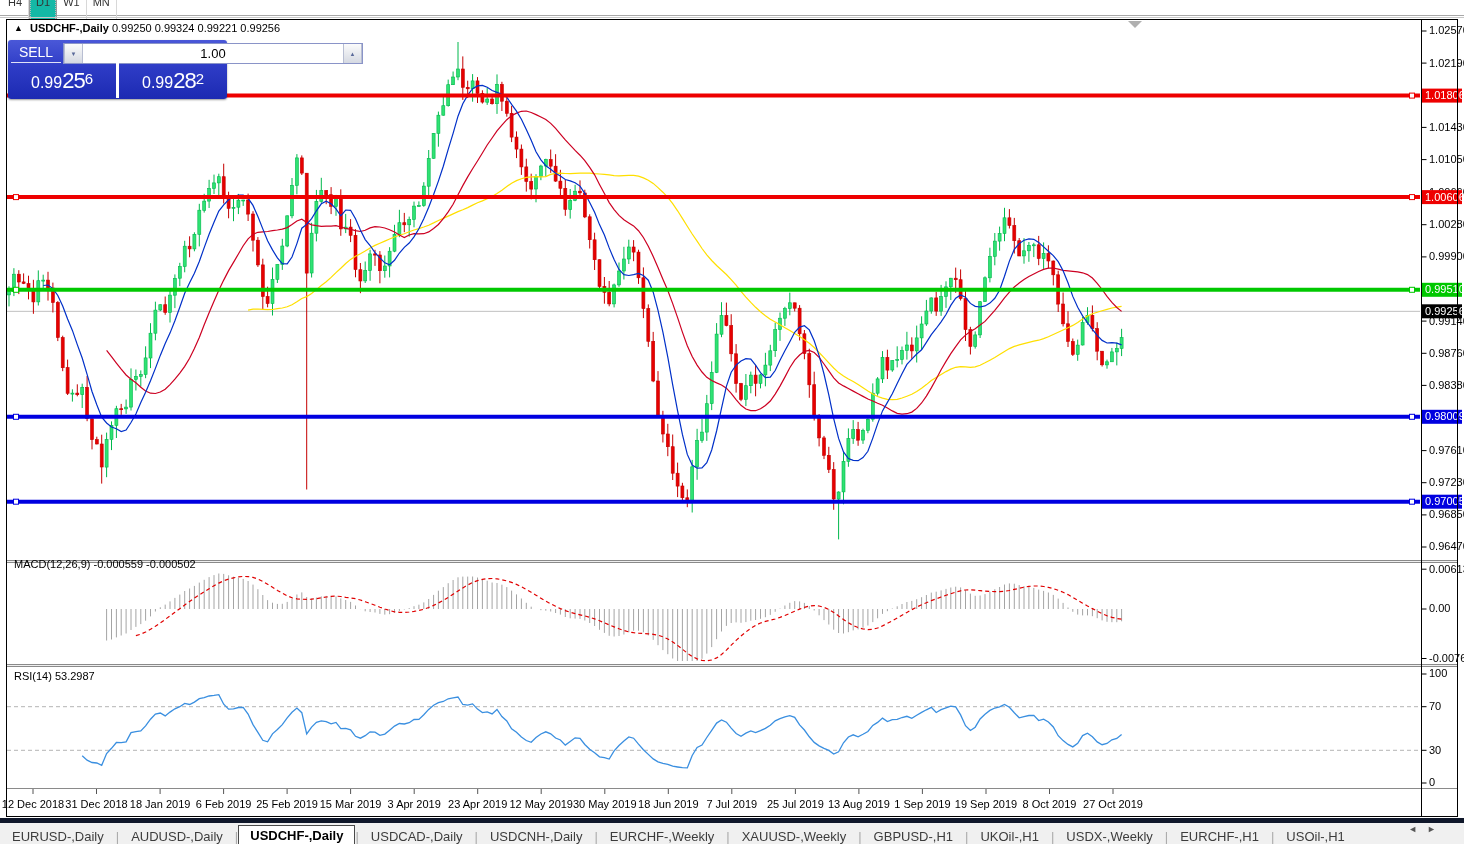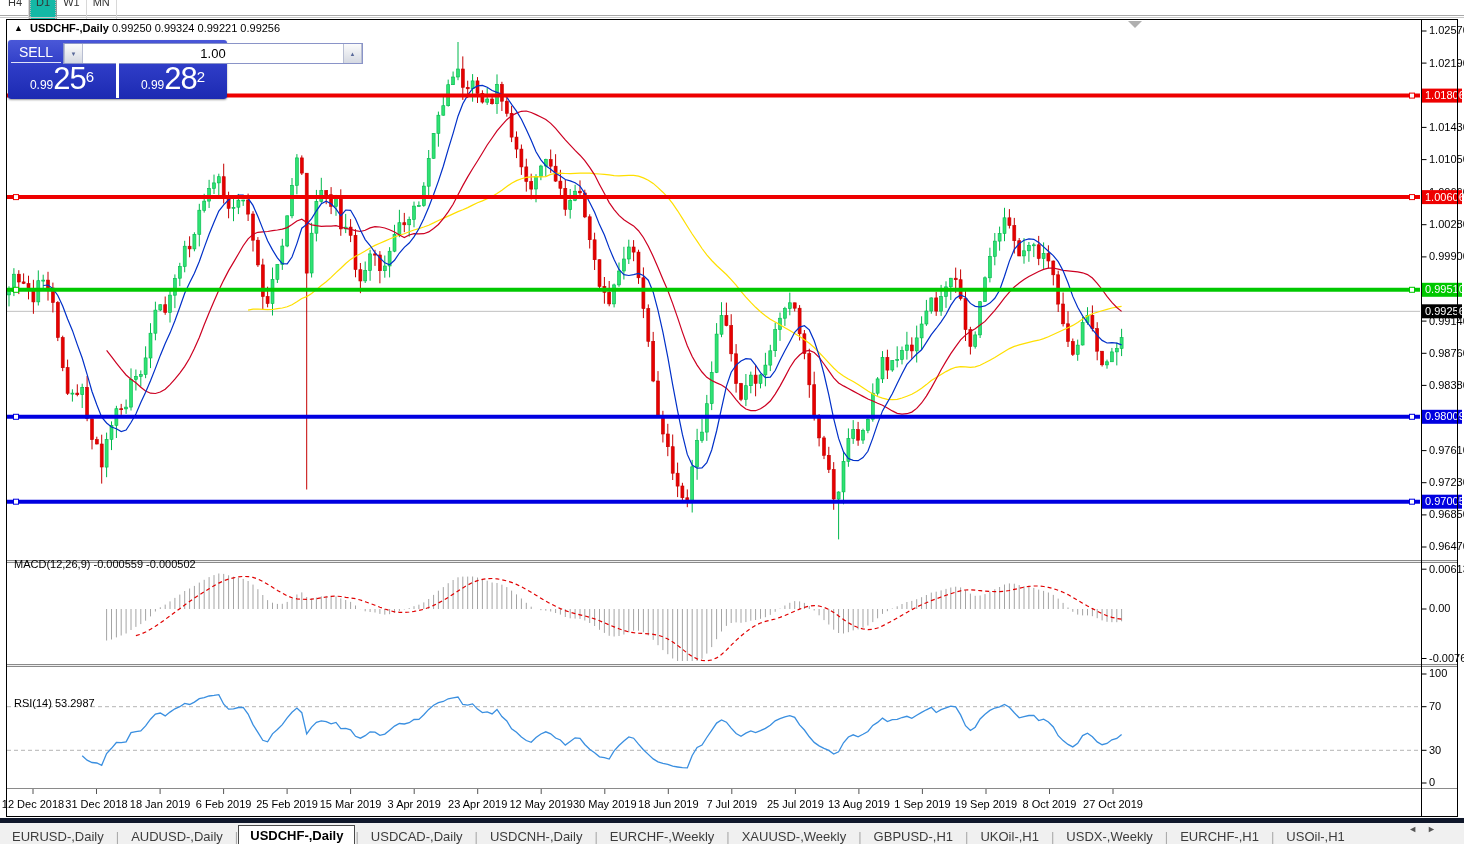--- a/index.html
+++ b/index.html
@@ -11,35 +11,35 @@
   .tf-btn{font-size:11px;color:#333;padding:0 6px;height:26px;line-height:14px;border-right:1px solid #d8d8d8;cursor:default;}
   .tf-btn.active{background:#14b8a6;border:1px solid #9a9a9a;outline:1px dotted #bbb;outline-offset:-2px;border-right:1px solid #9a9a9a;}
   
   #chart-svg{position:absolute;left:0;top:0;}
   
   .ov{position:absolute;font-size:11px;color:#000;white-space:nowrap;}
   #chart-title{left:14px;top:22px;}
   #chart-title .sym{font-weight:bold;}
   #chart-title .tri{font-size:9px;position:relative;top:-1px;margin-right:4px;}
   #macd-label{left:14px;top:558px;}
-  #rsi-label{left:14px;top:670px;margin-top:27px;}
+  #rsi-label{left:14px;top:670px;}
   
   #quote-panel{position:absolute;left:8px;top:40px;width:219px;height:59px;border-radius:3px;
     background:linear-gradient(#4a58d8 0%,#2e3cc6 45%,#1c2ab2 100%);box-shadow:0 1px 2px rgba(0,0,0,.4);}
   .qp-row1{display:flex;height:22px;padding:3px 3px 0 3px;gap:2px;}
   .qp-btn{flex:0 0 50px;background:transparent;border:none;border-bottom:1px solid rgba(255,255,255,.85);
     color:#fff;font-size:14px;font-family:"Liberation Sans",sans-serif;height:20px;line-height:17px;cursor:default;}
   .qp-spinner{flex:1;display:flex;height:19px;background:#fff;border:1px solid #8a94c8;gap:40px;}
   .spin{width:19px;background:linear-gradient(#fbfbfb,#d5d9e2);border:none;border-left:1px solid #b8bed2;border-right:1px solid #b8bed2;
     font-size:6px;color:#5a6a9a;padding:0;cursor:default;}
   #vol{flex:1;border:none;text-align:center;font-size:13px;font-family:"Liberation Sans",sans-serif;color:#000;min-width:0;}
   .qp-row2{display:flex;height:34px;align-items:center;}
   .qp-price{flex:1;color:#fff;text-align:center;line-height:30px;}
-  .qp-small{font-size:12px;vertical-align:baseline;}
-  .qp-big{font-size:31px;letter-spacing:-1px;}
+  .qp-small{font-size:16px;vertical-align:baseline;}
+  .qp-big{font-size:22px;letter-spacing:-1px;}
   .qp-sup{font-size:15px;vertical-align:top;position:relative;top:-2px;}
   .qp-divider{width:3px;height:40px;background:#fff;margin-top:-8px;}
   
   #tab-bar{position:absolute;left:0;top:818px;width:1464px;height:26px;background:#f0f0f0;
     border-top:5px solid #0f172a;display:flex;align-items:center;font-size:13px;color:#3c3c3c;}
   .tab{padding:3px 12px;cursor:default;white-space:nowrap;}
   .tab.active{background:#ffffff;border:1px solid #4a4a4a;color:#000;font-weight:bold;padding:2px 11px;margin-top:-2px;}
   .tab-sep{color:#aaa;}
   #tab-arrows{position:absolute;right:18px;top:824px;font-size:9px;color:#555;letter-spacing:10px;}
 </style>

